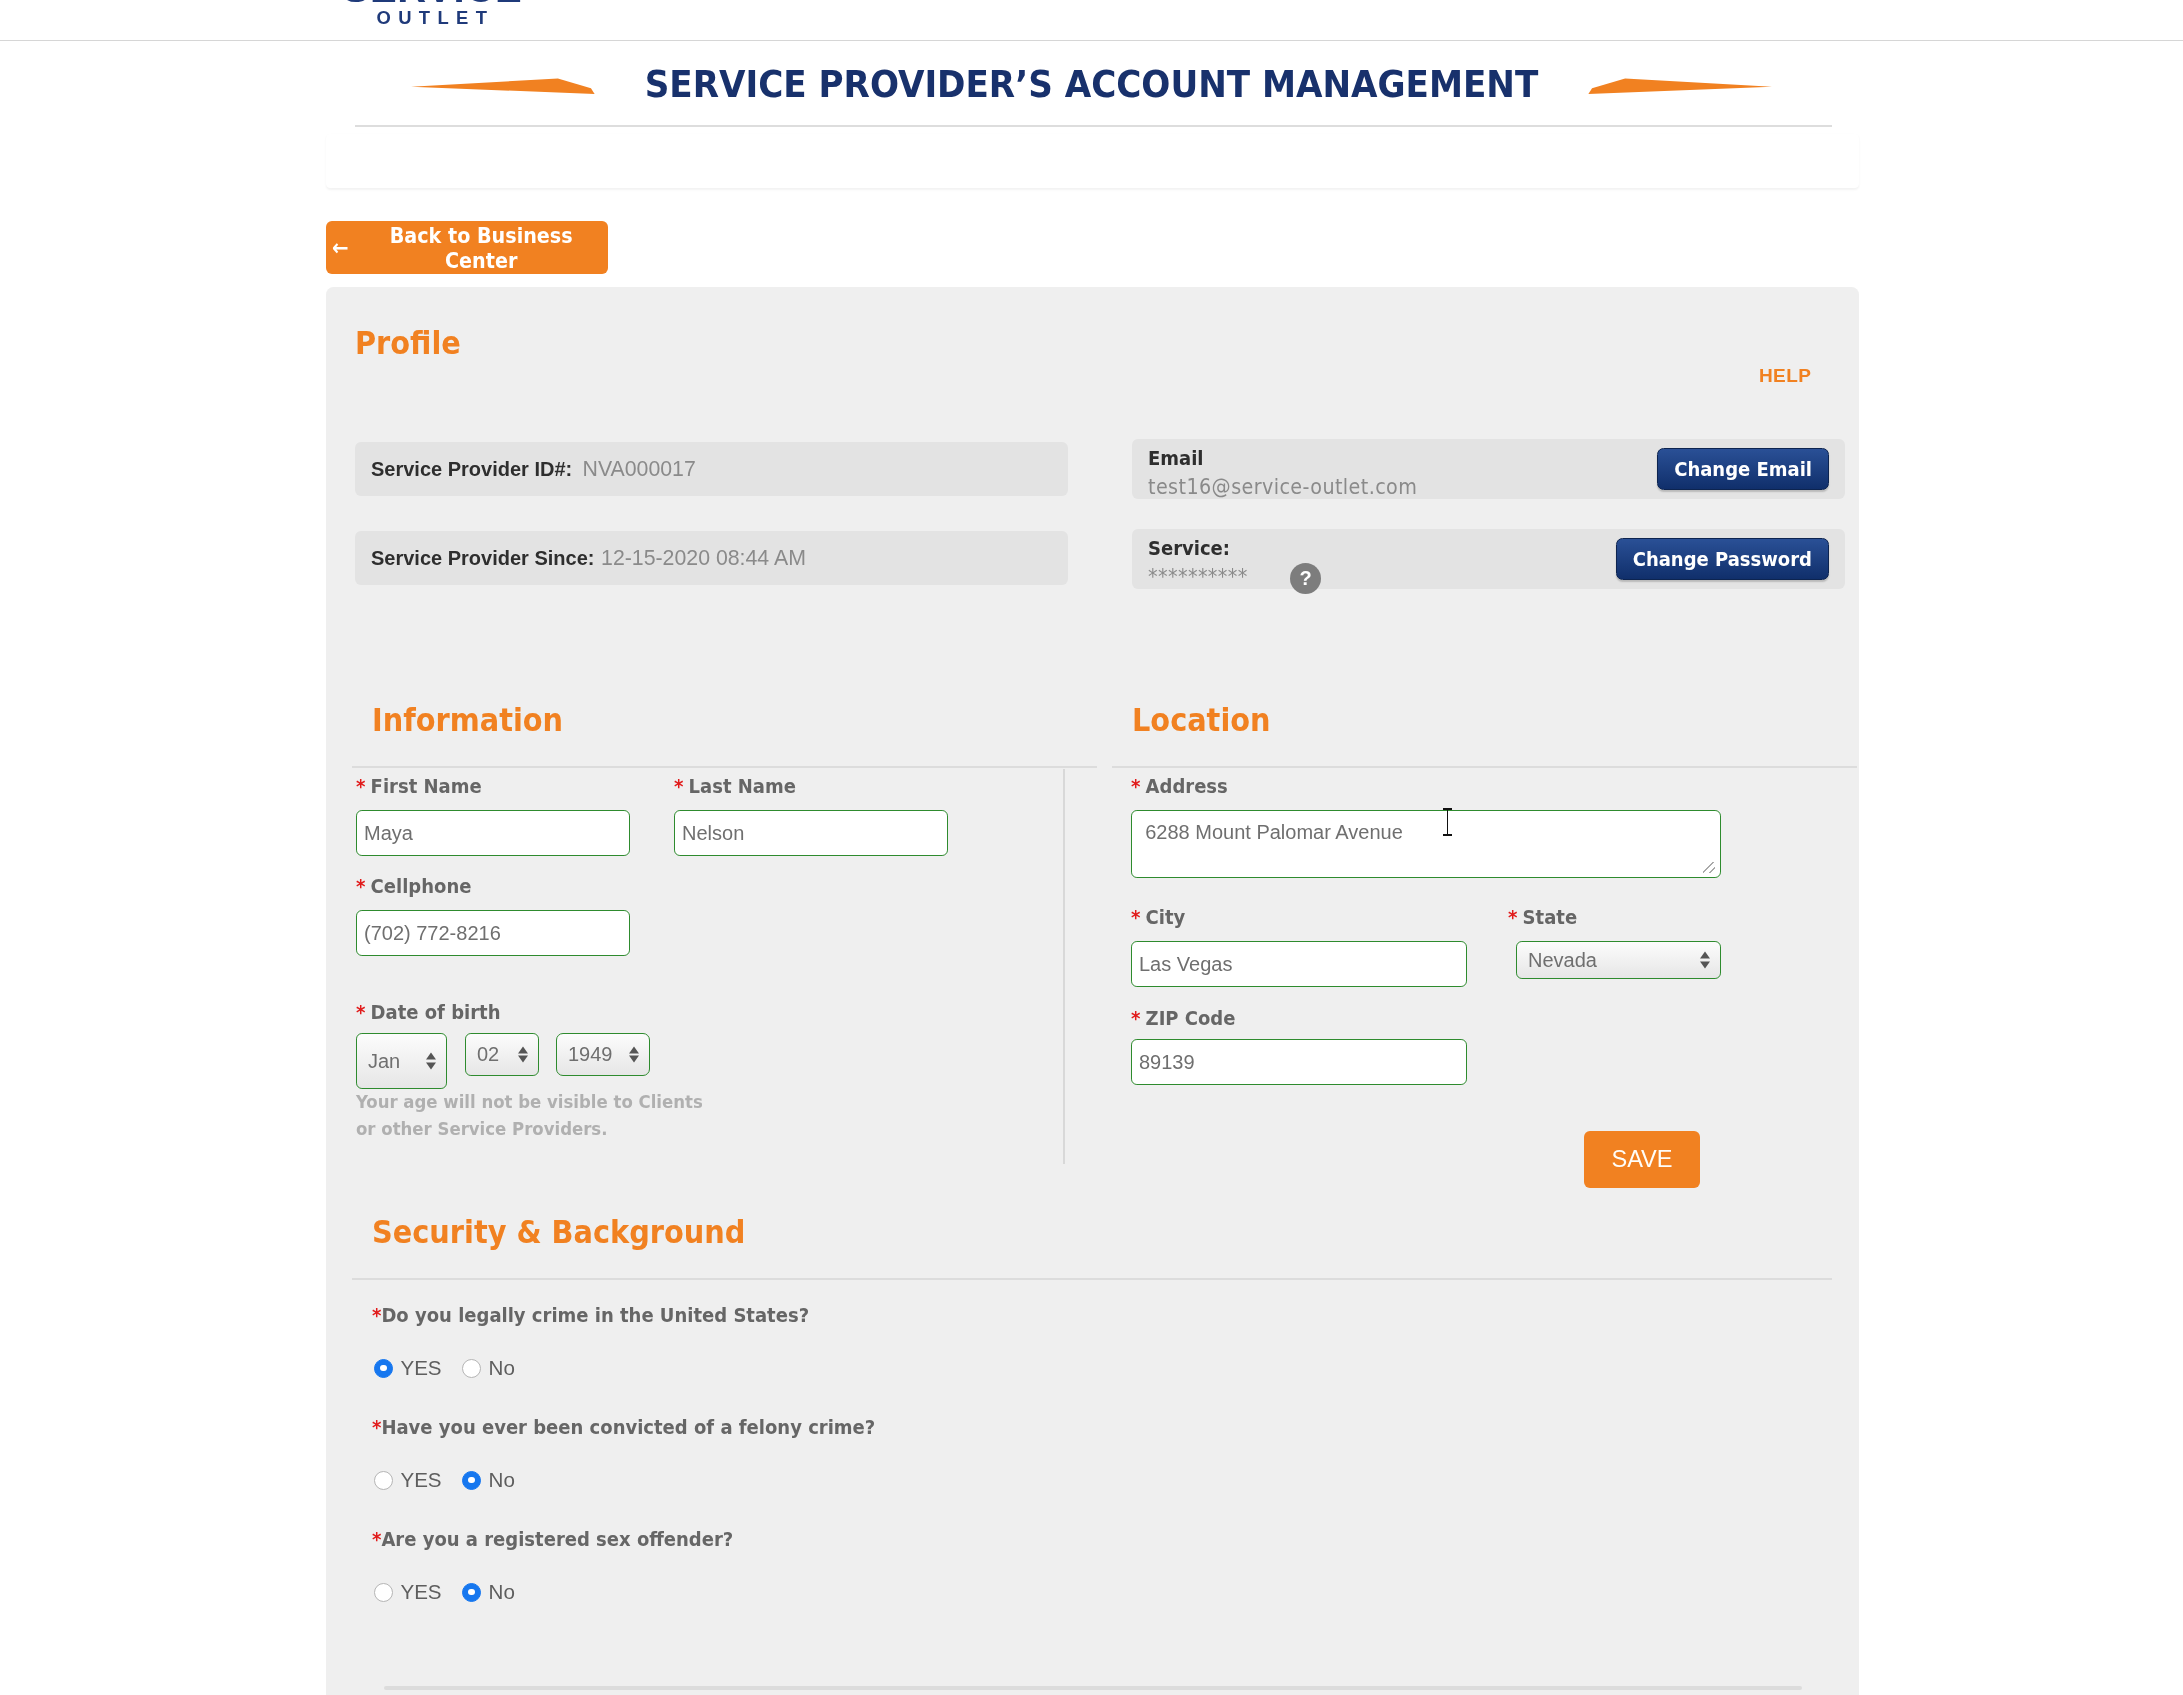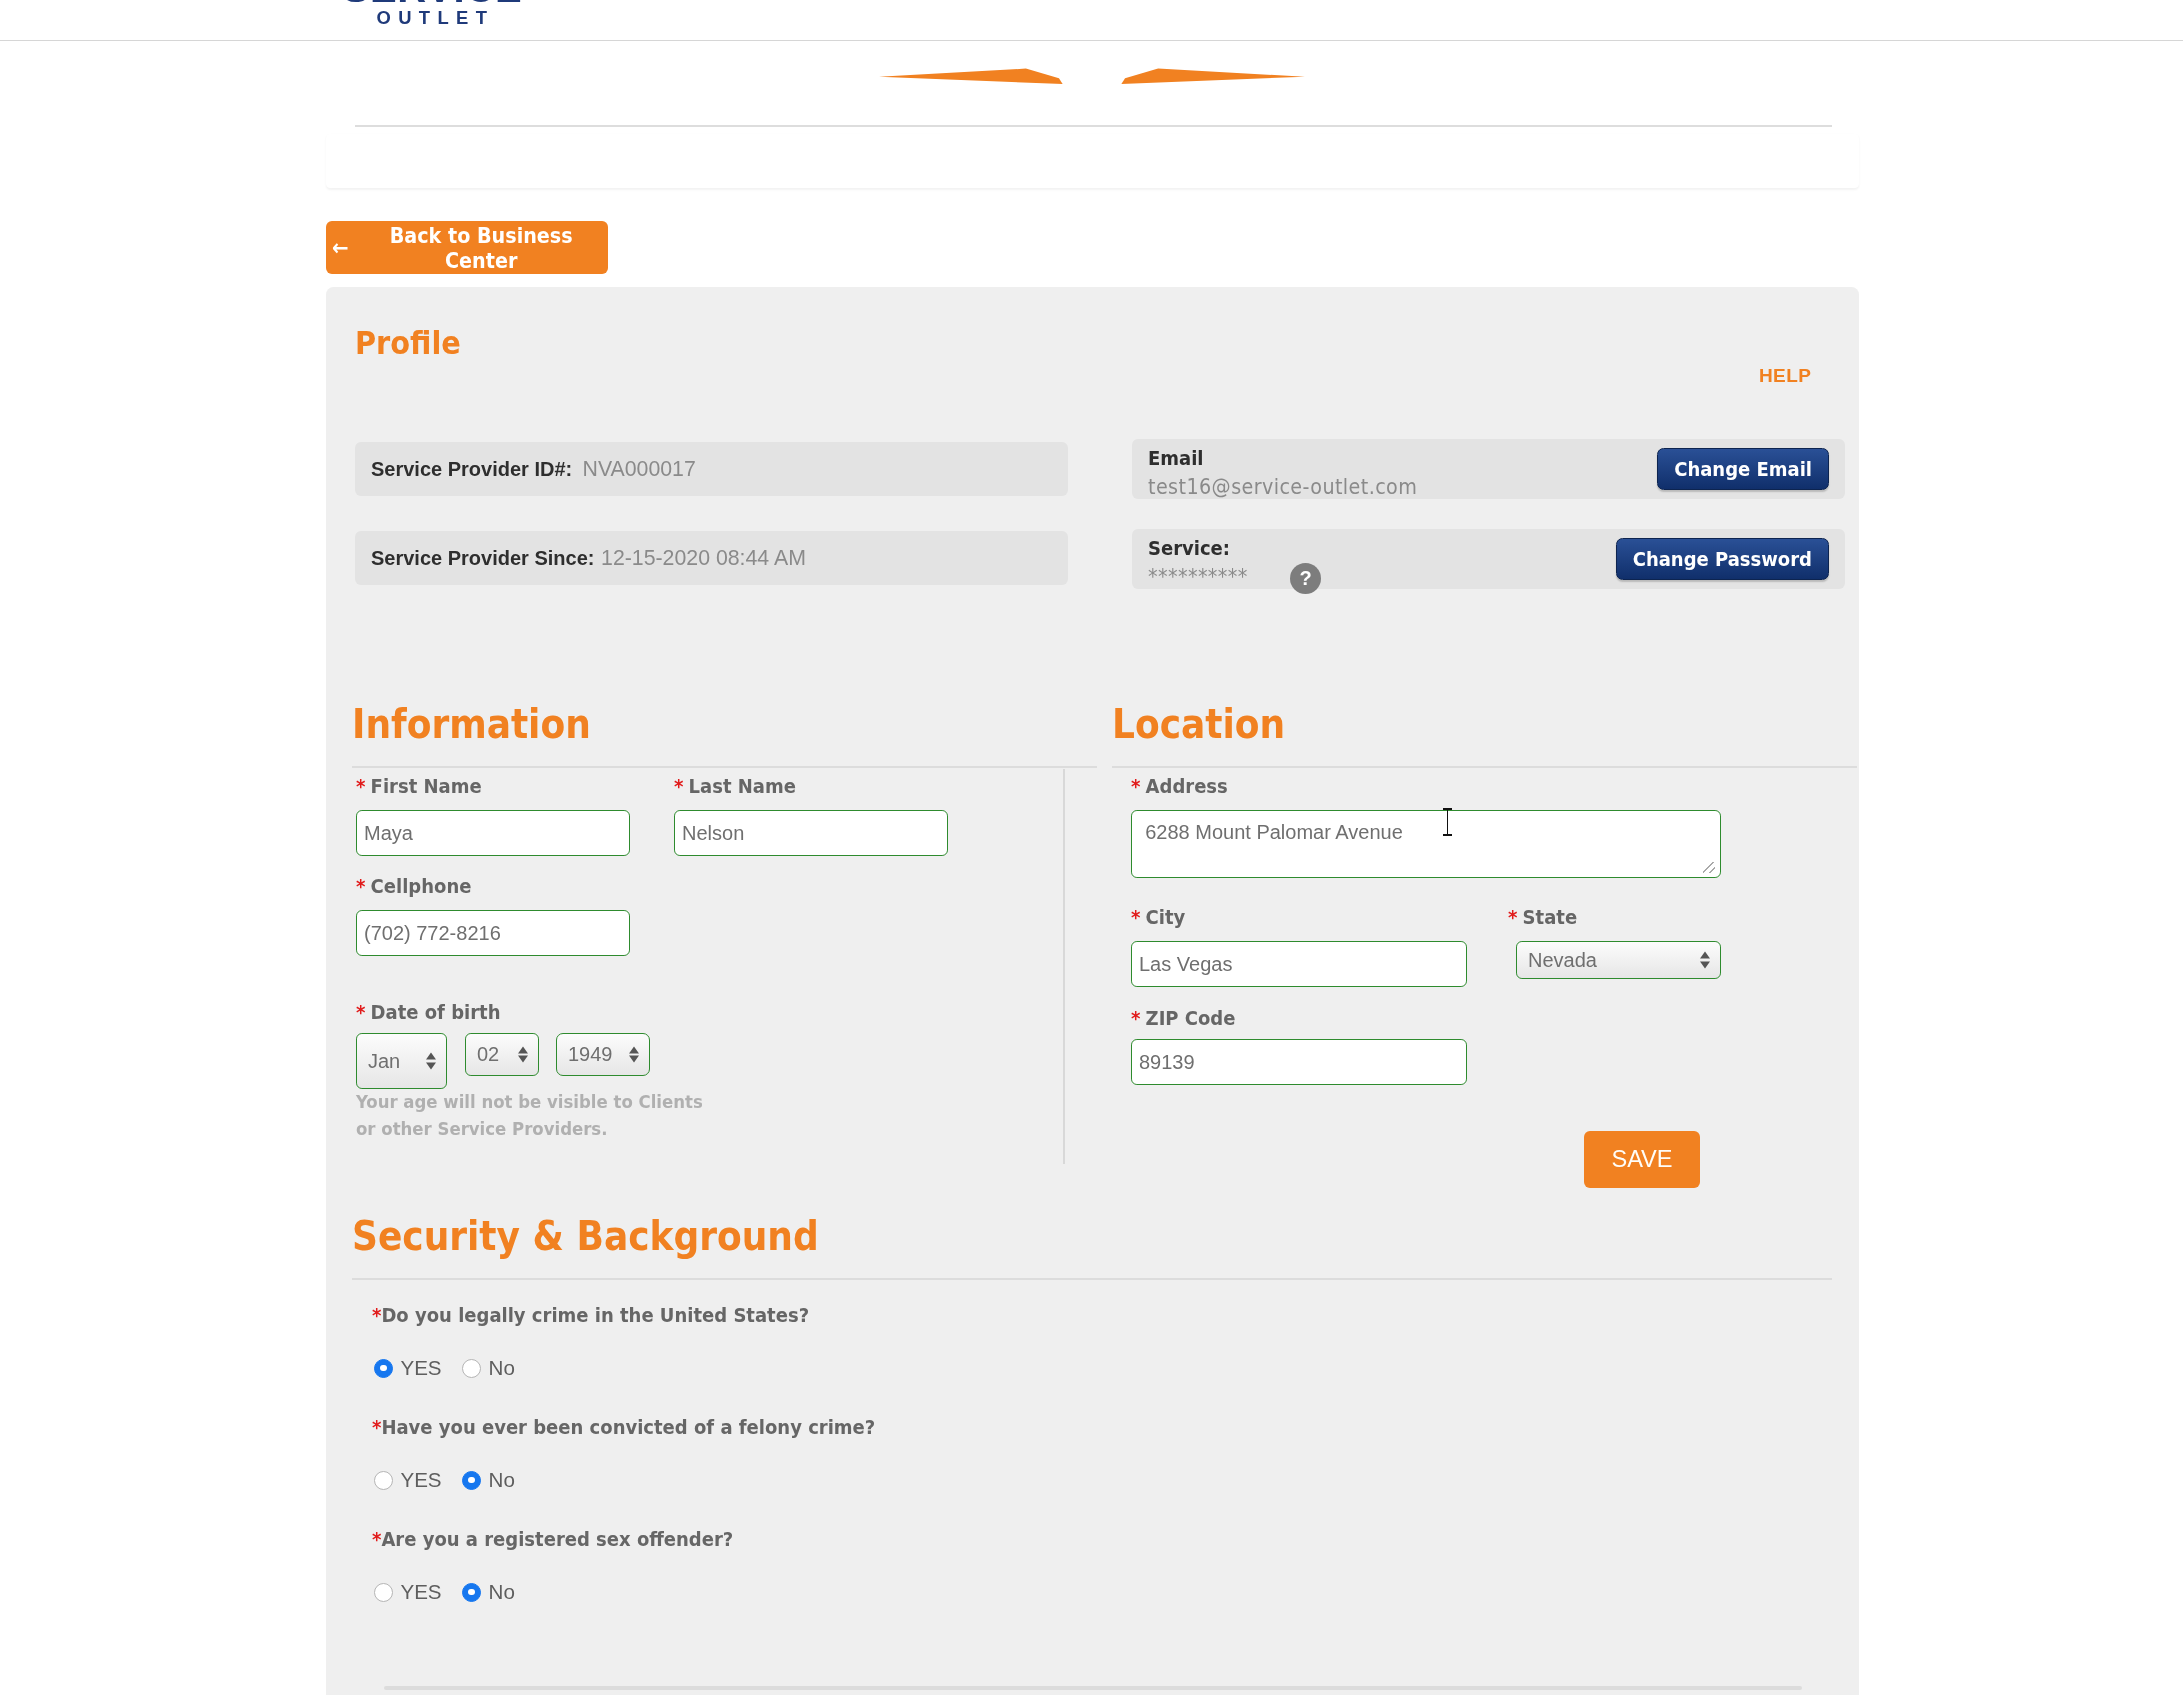--- a/index.html
+++ b/index.html
@@ -105,21 +105,21 @@
   .navy-btn {
     position:absolute; right:16px; top:50%; transform:translateY(-50%);
     background:linear-gradient(#2a5096,#102f6b);
     border:0.7px solid #0d2450; border-radius:6.6px;
     color:#ffffff; font-size:20px; font-weight:bold;
     padding:8px 16px; cursor:pointer; white-space:nowrap;
     box-shadow:0 1.5px 1.5px rgba(0,0,0,0.18);
   }
 
   
-  .sect-title { position:absolute; font-size:40px; font-weight:bold; color:#f18121; }
+  .sect-title { position:absolute; font-size:32px; font-weight:bold; color:#f18121;margin-left:20px; }
   .sect-rule  { position:absolute; height:1.5px; background:#dcdcdc; }
 
   #h-information { left:352px;  top:701px; }
   #h-location    { left:1112px; top:701px; }
   #rule-info     { left:352px;  top:766px; width:745px; }
   #rule-loc      { left:1112px; top:766px; width:745px; }
   .vdivider {
     position:absolute; left:1063px; top:769px; width:1.5px; height:395px;
     background:#d8d8d8;
   }
@@ -214,20 +214,21 @@
       <span>SERVICE</span>
     </div>
     <div class="logo-sub">OUTLET</div>
   </div>
 </div>
 
 <div class="page-title-row">
   <svg class="arrow-left" viewBox="0 0 290 34">
     <polygon points="0,20 200,9 245,22 250,30" fill="#f18121"></polygon>
   </svg>
+  <div class="page-title cond">SERVICE PROVIDER’S ACCOUNT MANAGEMENT</div>
   <svg class="arrow-right" viewBox="0 0 290 34">
     <polygon points="290,20 90,9 45,22 40,30" fill="#f18121"></polygon>
   </svg>
 </div>
 
 <div class="white-card"></div>
 
 <button class="back-btn cond">
   <span class="back-arrow">←</span>
   <span>Back to Business Center</span>

